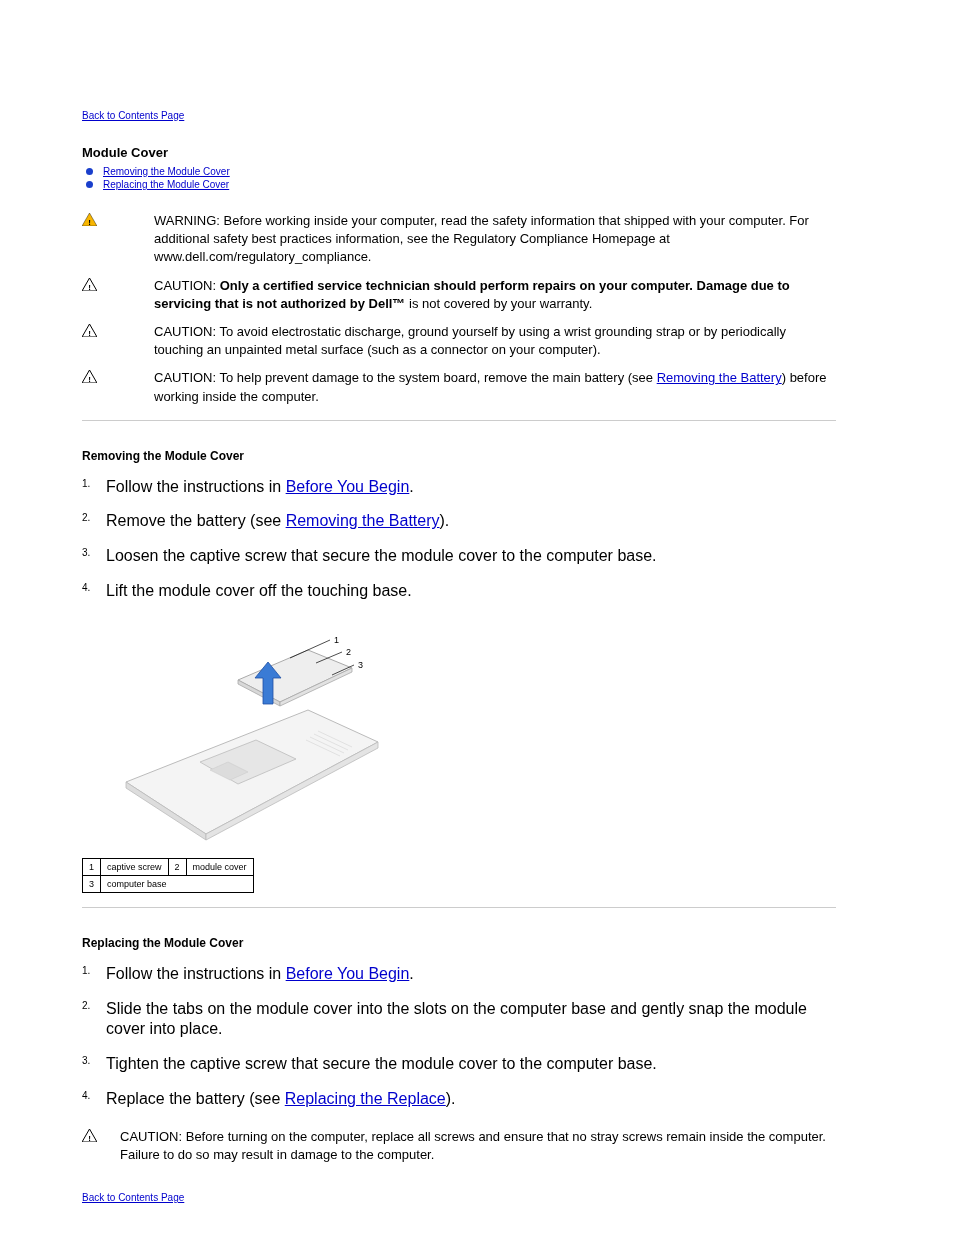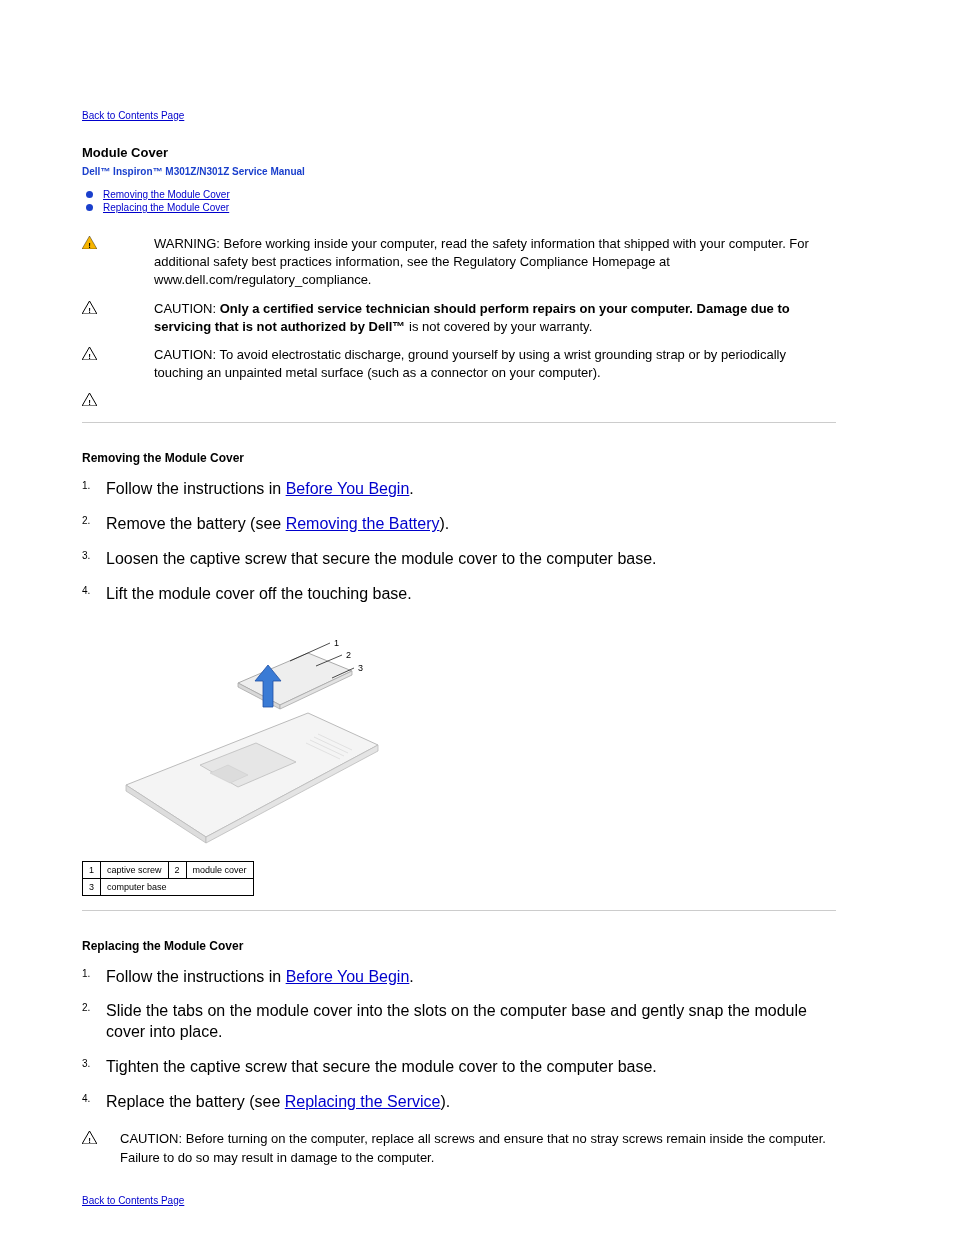--- a/index.html
+++ b/index.html
@@ -124,21 +124,20 @@
 </head>
 <body>
 
 <div class="page">
 
   <div class="back-link">
     <a href="#">Back to Contents Page</a>
   </div>
 
   <div class="section-title">Module Cover</div>
-  <div class="manual-title">Dell™ Inspiron™ M301Z/N301Z Service Manual</div>
 
   <ul class="toc">
     <li>
       <span class="bullet"></span>
       <a href="#">Removing the Module Cover</a>
     </li>
     <li>
       <span class="bullet"></span>
       <a href="#">Replacing the Module Cover</a>
     </li>
@@ -175,20 +174,23 @@
     </div>
     <div class="notice-text">CAUTION: To avoid electrostatic discharge, ground yourself by using a wrist grounding strap or by periodically touching an unpainted metal surface (such as a connector on your computer).</div>
   </div>
 
   <div class="notice-block">
     <div class="icon-col">
       <svg width="15" height="13" viewBox="0 0 15 13">
           <polygon points="7.5,0 15,13 0,13" fill="#fff" stroke="#000" stroke-width="1"></polygon>
           <text x="7.5" y="11.5" font-size="8" text-anchor="middle" font-weight="bold">!</text>
         </svg>
+    </div>
+    <div class="notice-text">
+      <span>CAUTION: To help prevent damage to the system board, remove the main battery (see </span><a href="#">Removing the Battery</a><span>) before working inside the computer.</span>
     </div>
   </div>
 
   <hr class="section-rule">
 
   <div class="subsection-title">Removing the Module Cover</div>
 
   <ol class="steps">
     <li><span>Follow the instructions in </span><a href="#">Before You Begin</a><span>.</span></li>
     <li><span>Remove the battery (see </span><a href="#">Removing the Battery</a><span>).</span></li>
@@ -250,21 +252,21 @@
     </table>
 
   <hr class="section-rule">
 
   <div class="subsection-title">Replacing the Module Cover</div>
 
   <ol class="steps">
     <li><span>Follow the instructions in </span><a href="#">Before You Begin</a><span>.</span></li>
     <li><span>Slide the tabs on the module cover into the slots on the computer base and gently snap the module cover into place.</span></li>
     <li><span>Tighten the captive screw that secure the module cover to the computer base.</span></li>
-    <li><span>Replace the battery (see </span><a href="#">Replacing the Service</a><span>).</span></li>
+    <li><span>Replace the battery (see </span><a href="#">Replacing the Replace</a><span>).</span></li>
   </ol>
 
   <div class="bottom-caution">
     <div class="icon-col">
       <svg width="15" height="13" viewBox="0 0 15 13">
           <polygon points="7.5,0 15,13 0,13" fill="#fff" stroke="#000" stroke-width="1"></polygon>
           <text x="7.5" y="11.5" font-size="8" text-anchor="middle" font-weight="bold">!</text>
         </svg>
     </div>
     <div class="notice-text" style="padding-left:10px;">CAUTION: Before turning on the computer, replace all screws and ensure that no stray screws remain inside the computer. Failure to do so may result in damage to the computer.</div>

